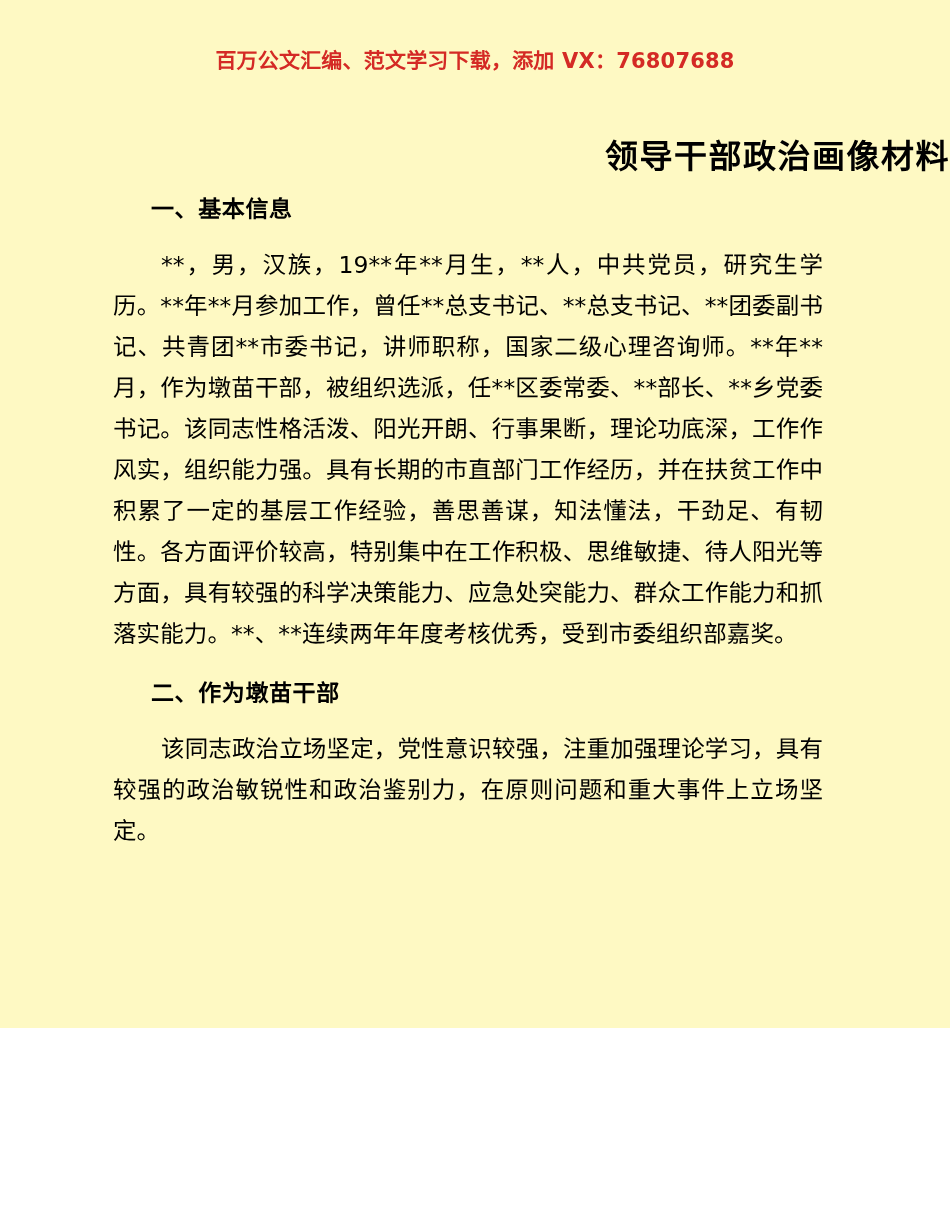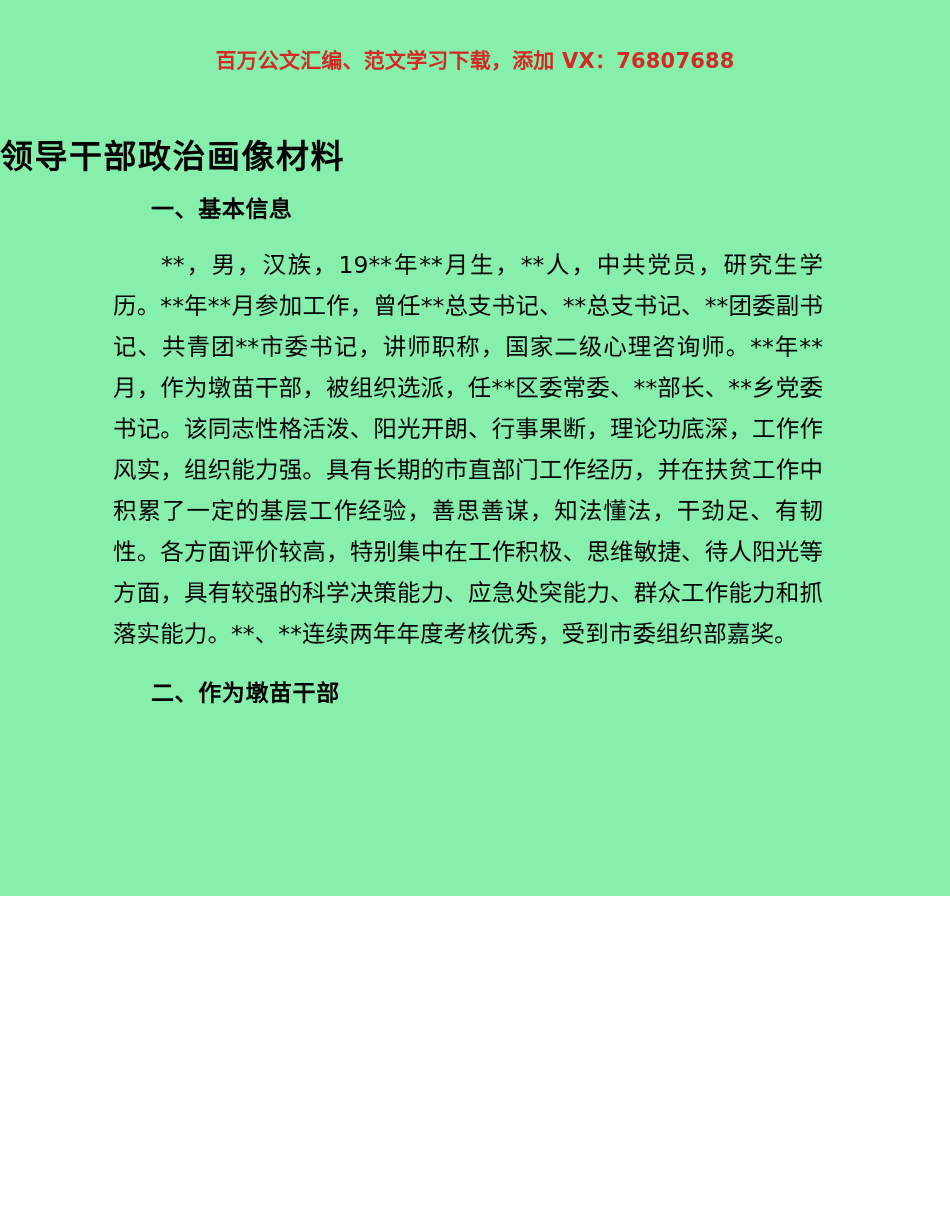--- a/index.html
+++ b/index.html
@@ -13,22 +13,22 @@
     height: 1230px;
     overflow: hidden;
     font-family: "DejaVu Sans", "Liberation Sans", sans-serif;
     color: #000000;
     -webkit-font-smoothing: antialiased;
   }
 
   .page {
     position: relative;
     width: 950px;
-    height: 896px;
-    background: #86efac;
+    height: 1028px;
+    background: #fef9c3;
     box-sizing: border-box;
     padding: 0;
   }
 
   
   .promo-banner {
     position: absolute;
     top: 46px;
     left: 0;
     width: 950px;
@@ -40,21 +40,21 @@
     letter-spacing: 0.2px;
     white-space: nowrap;
   }
 
   
   .doc-title {
     position: absolute;
     top: 112px;
     left: 0;
     width: 950px;
-    text-align: left;
+    text-align: right;
     font-size: 33px;
     line-height: 46px;
     font-weight: 700;
     color: #000000;
     letter-spacing: 1.5px;
   }
 
   
   .body-content {
     position: absolute;
@@ -105,19 +105,20 @@
     <div class="spacer-sm"></div>
 
     <p class="body-para">**，男，汉族，19**年**月生，**人，中共党员，研究生学历。**年**月参加工作，曾任**总支书记、**总支书记、**团委副书记、共青团**市委书记，讲师职称，国家二级心理咨询师。**年**月，作为墩苗干部，被组织选派，任**区委常委、**部长、**乡党委书记。该同志性格活泼、阳光开朗、行事果断，理论功底深，工作作风实，组织能力强。具有长期的市直部门工作经历，并在扶贫工作中积累了一定的基层工作经验，善思善谋，知法懂法，干劲足、有韧性。各方面评价较高，特别集中在工作积极、思维敏捷、待人阳光等方面，具有较强的科学决策能力、应急处突能力、群众工作能力和抓落实能力。**、**连续两年年度考核优秀，受到市委组织部嘉奖。</p>
 
     <div class="spacer-md"></div>
 
     <h2 class="section-heading">二、作为墩苗干部</h2>
 
     <div class="spacer-sm"></div>
 
+    <p class="body-para">该同志政治立场坚定，党性意识较强，注重加强理论学习，具有较强的政治敏锐性和政治鉴别力，在原则问题和重大事件上立场坚定。</p>
 
     <div class="spacer-sm"></div>
 
 
   </div>
 
 </div>
 
 </body></html>

